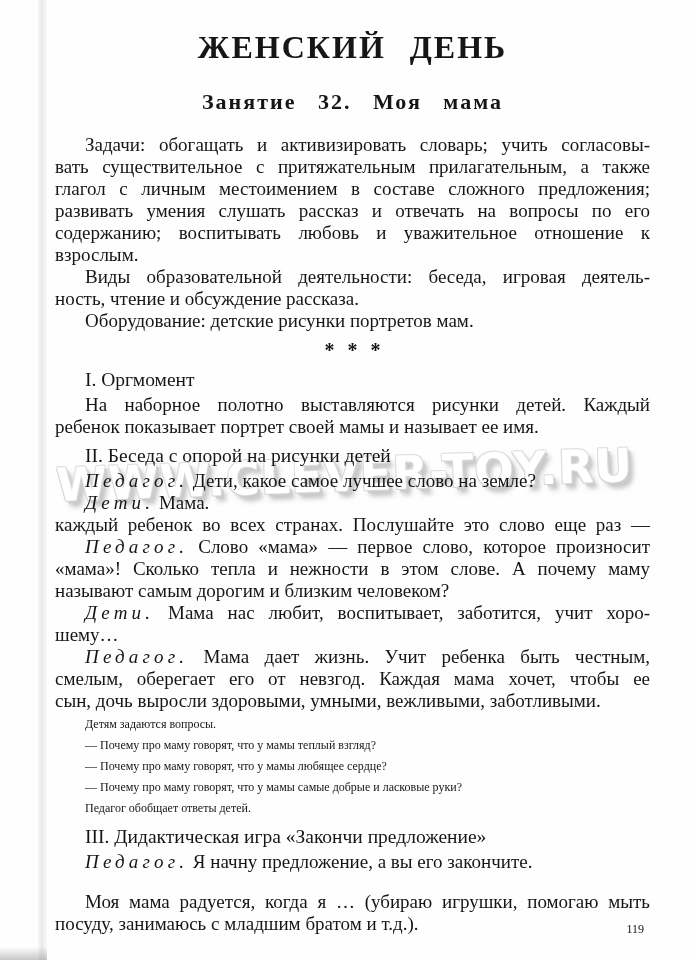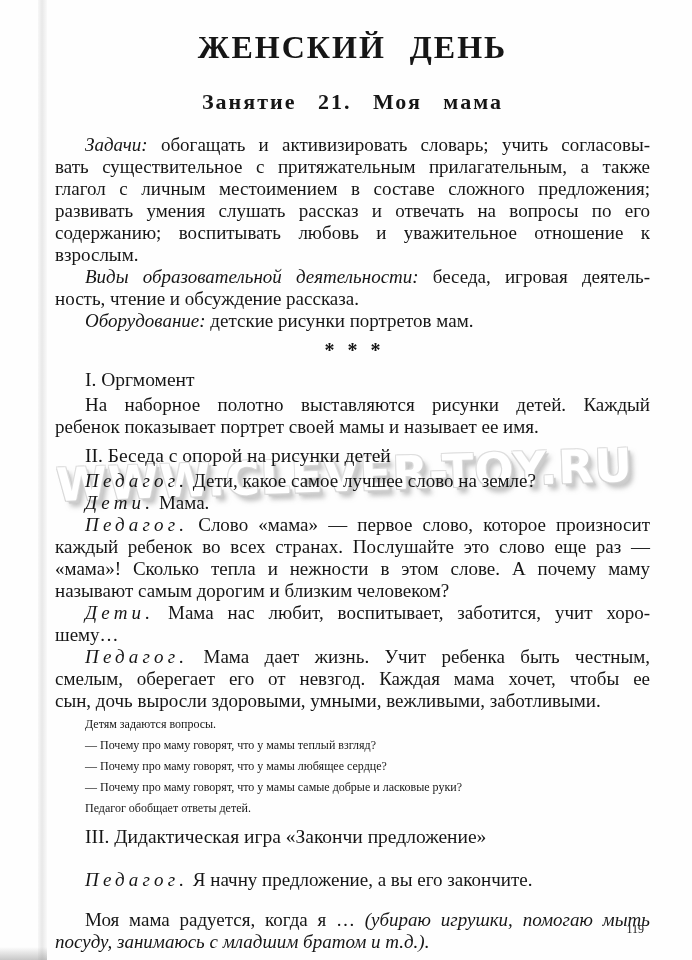--- a/index.html
+++ b/index.html
@@ -44,51 +44,51 @@
   }
   .subtitle {
     text-align:center; font-weight:bold; font-size:22px; line-height:28px;
     letter-spacing:2px; word-spacing:14px; margin-top:26px;
   }
 
   .block-para { font-size:19px; line-height:22px; }
   .line { text-align:justify; text-align-last:justify; }
   .line.last { text-align-last:left; }
   .line.first { text-indent:30px; }
-  .i { font-style:italic; }
+  .i { }
   .sp { letter-spacing:.22em;font-style:italic; }
 
   .block-h {
     font-weight:normal; font-size:19.5px; line-height:24px;
     margin:6px 0 2px; text-indent:30px;
   }
   .block-stars {
     text-align:center; font-weight:bold; font-size:20px; line-height:24px;
     margin:6px 0 2px; word-spacing:8px;
   }
   .block-small { font-size:12px; line-height:21px; margin:2px 0 0 30px; }
 
   .mt-l { margin-top:18px; }
-  .mt-s { margin-top:20px; }
+  .mt-s { margin-top:2px; }
   .mt-m { margin-top:18px; }
 
   .pagenum { position:absolute; right:48px; top:922px; font-size:12px; z-index:1; }
 </style>
 </head>
 <body>
 
 <div class="page">
   <div class="edge-band"></div>
   <div class="corner-shadow"></div>
 
   <div class="watermark">WWW.CLEVER-TOY.RU</div>
 
   <div class="content">
     <div class="title">ЖЕНСКИЙ  ДЕНЬ</div>
-    <div class="subtitle">Занятие  21.  Моя  мама</div>
+    <div class="subtitle">Занятие  32.  Моя  мама</div>
     <div>
         <div class="block-para mt-l">
           <div class="line first"><span class="i">Задачи:</span><span> обогащать и активизировать словарь; учить согласовы-</span></div>
           <div class="line"><span>вать существительное с притяжательным прилагательным, а также</span></div>
           <div class="line"><span>глагол с личным местоимением в составе сложного предложения;</span></div>
           <div class="line"><span>развивать умения слушать рассказ и отвечать на вопросы по его</span></div>
           <div class="line"><span>содержанию; воспитывать любовь и уважительное отношение к</span></div>
           <div class="line last"><span>взрослым.</span></div>
         </div>
         <div class="block-para">
@@ -105,22 +105,22 @@
           <div class="line last"><span>ребенок показывает портрет своей мамы и называет ее имя.</span></div>
         </div>
         <div class="block-h">II. Беседа с опорой на рисунки детей</div>
         <div class="block-para">
           <div class="line first last"><span class="sp">Педагог.</span><span> Дети, какое самое лучшее слово на земле?</span></div>
         </div>
         <div class="block-para">
           <div class="line first last"><span class="sp">Дети.</span><span> Мама.</span></div>
         </div>
         <div class="block-para">
+          <div class="line"><span>каждый ребенок во всех странах. Послушайте это слово еще раз —</span></div>
           <div class="line first"><span class="sp">Педагог.</span><span> Слово «мама» — первое слово, которое произносит</span></div>
-          <div class="line"><span>каждый ребенок во всех странах. Послушайте это слово еще раз —</span></div>
           <div class="line"><span>«мама»! Сколько тепла и нежности в этом слове. А почему маму</span></div>
           <div class="line last"><span>называют самым дорогим и близким человеком?</span></div>
         </div>
         <div class="block-para">
           <div class="line first"><span class="sp">Дети.</span><span> Мама нас любит, воспитывает, заботится, учит хоро-</span></div>
           <div class="line last"><span>шему…</span></div>
         </div>
         <div class="block-para">
           <div class="line first"><span class="sp">Педагог.</span><span> Мама дает жизнь. Учит ребенка быть честным,</span></div>
           <div class="line"><span>смелым, оберегает его от невзгод. Каждая мама хочет, чтобы ее</span></div>

